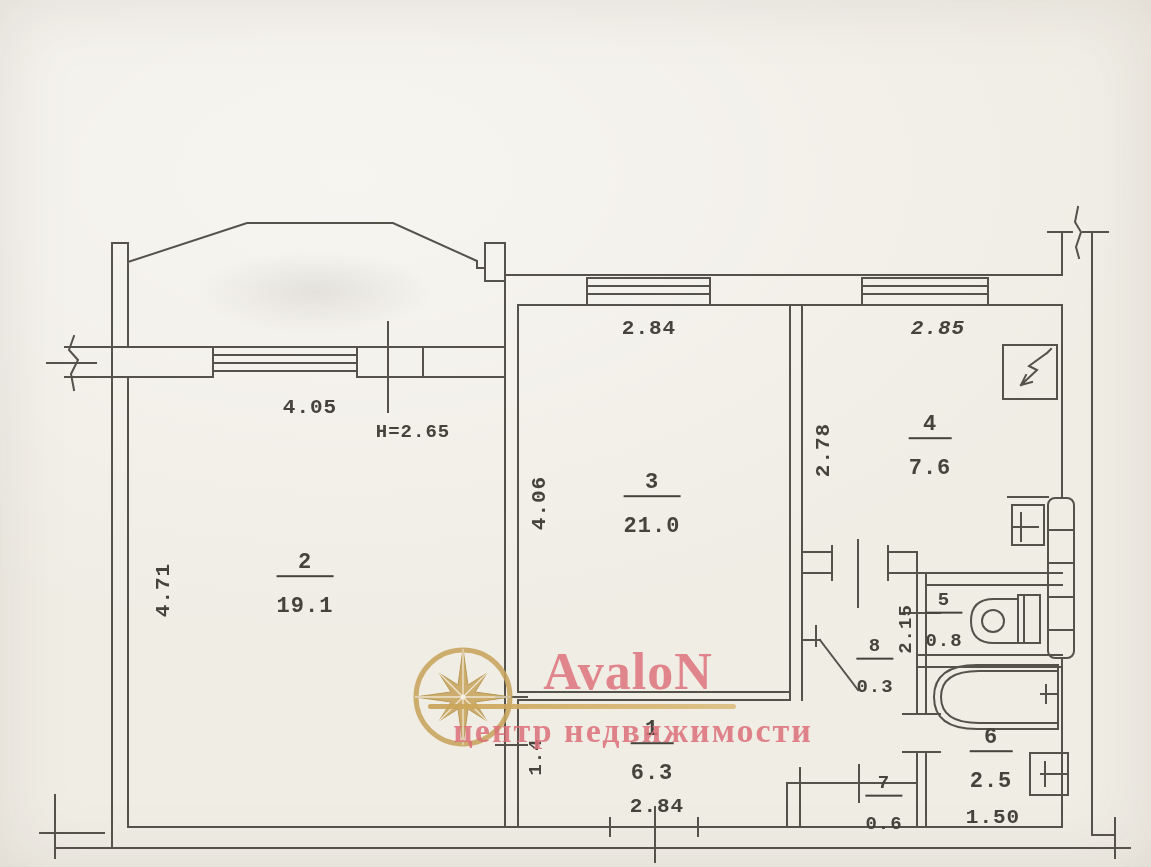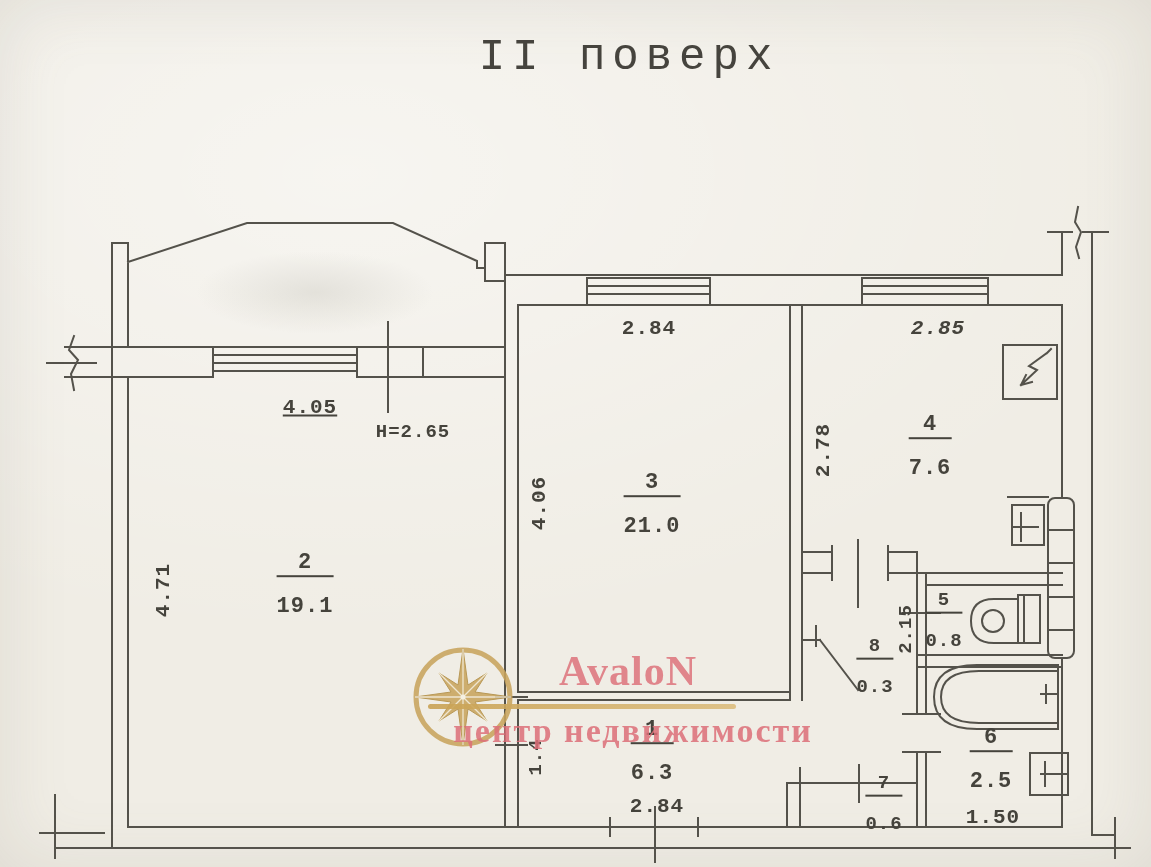--- a/index.html
+++ b/index.html
@@ -34,21 +34,21 @@
   .frac.small{font-size:19px;}
   .frac .num{align-self:stretch;text-align:center;border-bottom:2px solid #45433c;padding:0 5px;}
   .frac .area{padding-top:17px;white-space:nowrap;}
 
   .wm-underline{
     position:absolute;left:428px;top:704px;width:308px;height:5px;border-radius:3px;
     background:linear-gradient(90deg,#c9a254,#dcbd7e);opacity:.9;
   }
   .wm-brand{
     position:absolute;left:628px;top:671px;transform:translate(-50%,-50%);
-    font-family:"Liberation Serif", serif;font-weight:bold;font-size:42px;
+    font-family:"Liberation Serif", serif;font-weight:bold;font-size:52px;
     color:#dd6f78;opacity:.82;letter-spacing:1px;white-space:nowrap;
   }
   .wm-tagline{
     position:absolute;left:633px;top:731px;transform:translate(-50%,-50%);
     font-family:"Liberation Serif", serif;font-weight:bold;font-size:34px;
     color:#dd6f78;opacity:.85;letter-spacing:2px;white-space:nowrap;
   }
 </style>
 </head>
 <body>
@@ -131,21 +131,20 @@
     <g opacity="0.88">
       <circle cx="463" cy="697" r="47" stroke="#c9a55e" stroke-width="5" fill="none"></circle>
       <polygon fill="#c9a55e" stroke="#b08c42" stroke-width="1" points="
         463,649 468,685 487,673 475,692 511,697 475,702 487,721 468,709
         463,745 458,709 439,721 451,702 415,697 451,692 439,673 458,685"></polygon>
       <path d="M463,649 L463,745 M415,697 L511,697 M439,673 L487,721 M487,673 L439,721" stroke="#f6f1e2" stroke-width="1.3" opacity="0.85"></path>
       <circle cx="463" cy="697" r="2.5" fill="#f6f1e2"></circle>
     </g>
   </svg>
 
-  <div class="title" style="left:629px;top:57px;">II поверх</div>
 
   <div class="frac" style="left:305px;top:585px;">
     <span class="num">2</span>
     <span class="area">19.1</span>
   </div>
   <div class="frac" style="left:652px;top:505px;">
     <span class="num">3</span>
     <span class="area">21.0</span>
   </div>
   <div class="frac" style="left:930px;top:447px;">
@@ -166,21 +165,21 @@
   </div>
   <div class="frac" style="left:991px;top:760px;">
     <span class="num">6</span>
     <span class="area">2.5</span>
   </div>
   <div class="frac small" style="left:884px;top:804px;">
     <span class="num">7</span>
     <span class="area">0.6</span>
   </div>
 
-  <div class="lbl" style="left:310px;top:407px;text-decoration:underline;">4.05</div>
+  <div class="lbl" style="left:310px;top:407px;">4.05</div>
   <div class="lbl small" style="left:413px;top:432px;">H=2.65</div>
   <div class="lbl rot" style="left:163px;top:590px;">4.71</div>
   <div class="lbl" style="left:649px;top:328px;">2.84</div>
   <div class="lbl rot" style="left:539px;top:503px;">4.06</div>
   <div class="lbl" style="left:938px;top:328px;font-style:italic;">2.85</div>
   <div class="lbl rot" style="left:823px;top:450px;">2.78</div>
   <div class="lbl rot small" style="left:906px;top:629px;">2.15</div>
   <div class="lbl rot small" style="left:536px;top:757px;">1.4</div>
   <div class="lbl" style="left:657px;top:806px;">2.84</div>
   <div class="lbl" style="left:993px;top:817px;">1.50</div>

